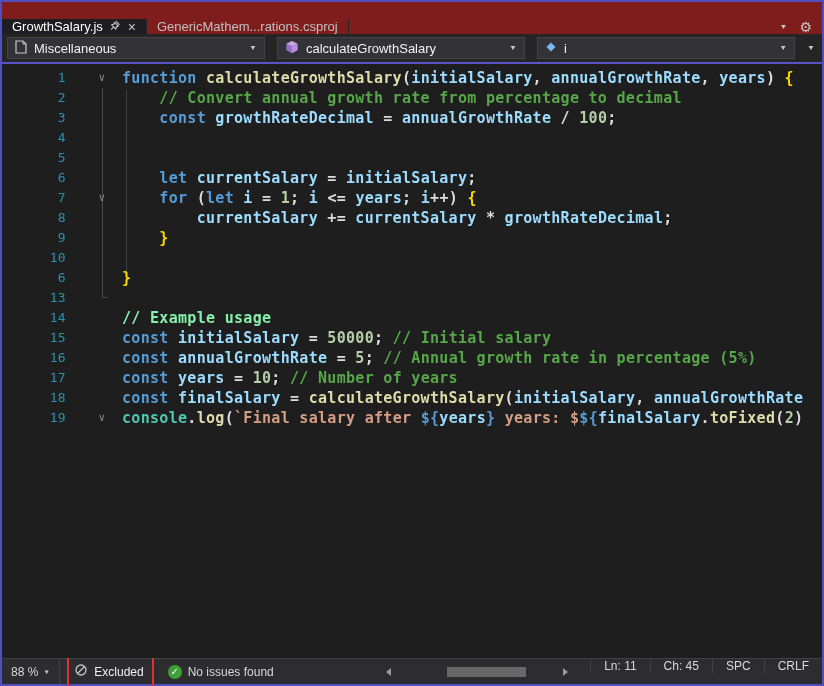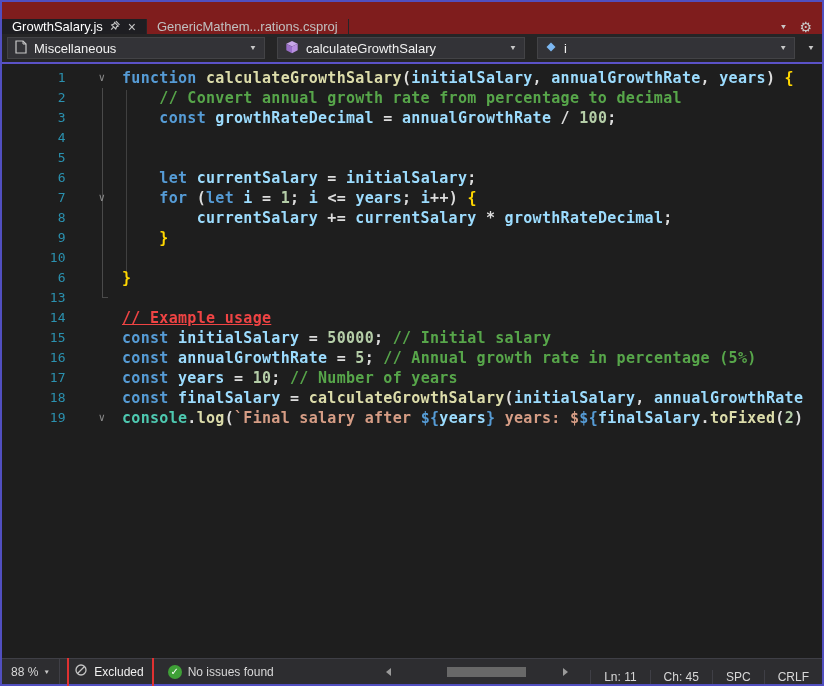--- a/index.html
+++ b/index.html
@@ -46,21 +46,21 @@
   .zoom{display:flex;align-items:center;gap:5px;padding:0 9px;height:100%;border-right:1px solid #3f3f46}
   .zoom .caret{font-size:7px}
   .excluded{display:flex;align-items:center;gap:6px;margin-left:7px;border:2px solid #E03131;height:36px;padding:0 8px 0 5px;color:#f0f0f0}
   .issues{display:flex;align-items:center;gap:6px;margin-left:14px}
   .check-circle{width:14px;height:14px;border-radius:50%;background:#3FA037;color:#fff;font-size:10px;line-height:14px;text-align:center;font-weight:bold}
   .hscroll{margin-left:112px;display:flex;align-items:center;width:182px;gap:4px}
   .tri-left{width:0;height:0;border-top:4px solid transparent;border-bottom:4px solid transparent;border-right:5px solid #9a9a9a}
   .tri-right{width:0;height:0;border-top:4px solid transparent;border-bottom:4px solid transparent;border-left:5px solid #9a9a9a}
   .track{flex:1;height:12px;background:#2d2d30;position:relative}
   .thumb{position:absolute;left:32%;top:1px;width:48%;height:10px;background:#686868}
-  .sb-right{margin-left:auto;display:flex;height:100%;align-items:flex-end}
+  .sb-right{margin-left:auto;display:flex;height:100%;align-items:flex-start}
   .sb-seg{display:flex;align-items:center;padding:0 13px;border-left:1px solid #3f3f46;white-space:nowrap}
 </style>
 </head>
 <body>
 
 <div class="window">
 
   <div class="tabbar">
     <div class="tab active">
       <span class="tab-label">GrowthSalary.js</span>
@@ -191,21 +191,21 @@
         <div class="code-line">
           <span class="ln-num">13</span>
           <span class="ln-pen"></span>
           <span class="ln-fold"></span>
           <span class="code-text"></span>
         </div>
         <div class="code-line">
           <span class="ln-num">14</span>
           <span class="ln-pen"></span>
           <span class="ln-fold"></span>
-          <span class="code-text"><span style="color: #ef4444; text-decoration: underline;">// Example usage</span></span>
+          <span class="code-text"><span style="color: #86efac;">// Example usage</span></span>
         </div>
         <div class="code-line">
           <span class="ln-num">15</span>
           <span class="ln-pen"></span>
           <span class="ln-fold"></span>
           <span class="code-text"><span style="color: rgb(86, 156, 214);">const</span><span style="color: rgb(212, 212, 212);"> </span><span style="color: rgb(156, 220, 254);">initialSalary</span><span style="color: rgb(220, 220, 220);"> = </span><span style="color: rgb(181, 206, 168);">50000</span><span style="color: rgb(220, 220, 220);">; </span><span style="color: rgb(87, 166, 74);">// Initial salary</span></span>
         </div>
         <div class="code-line">
           <span class="ln-num">16</span>
           <span class="ln-pen"></span>

